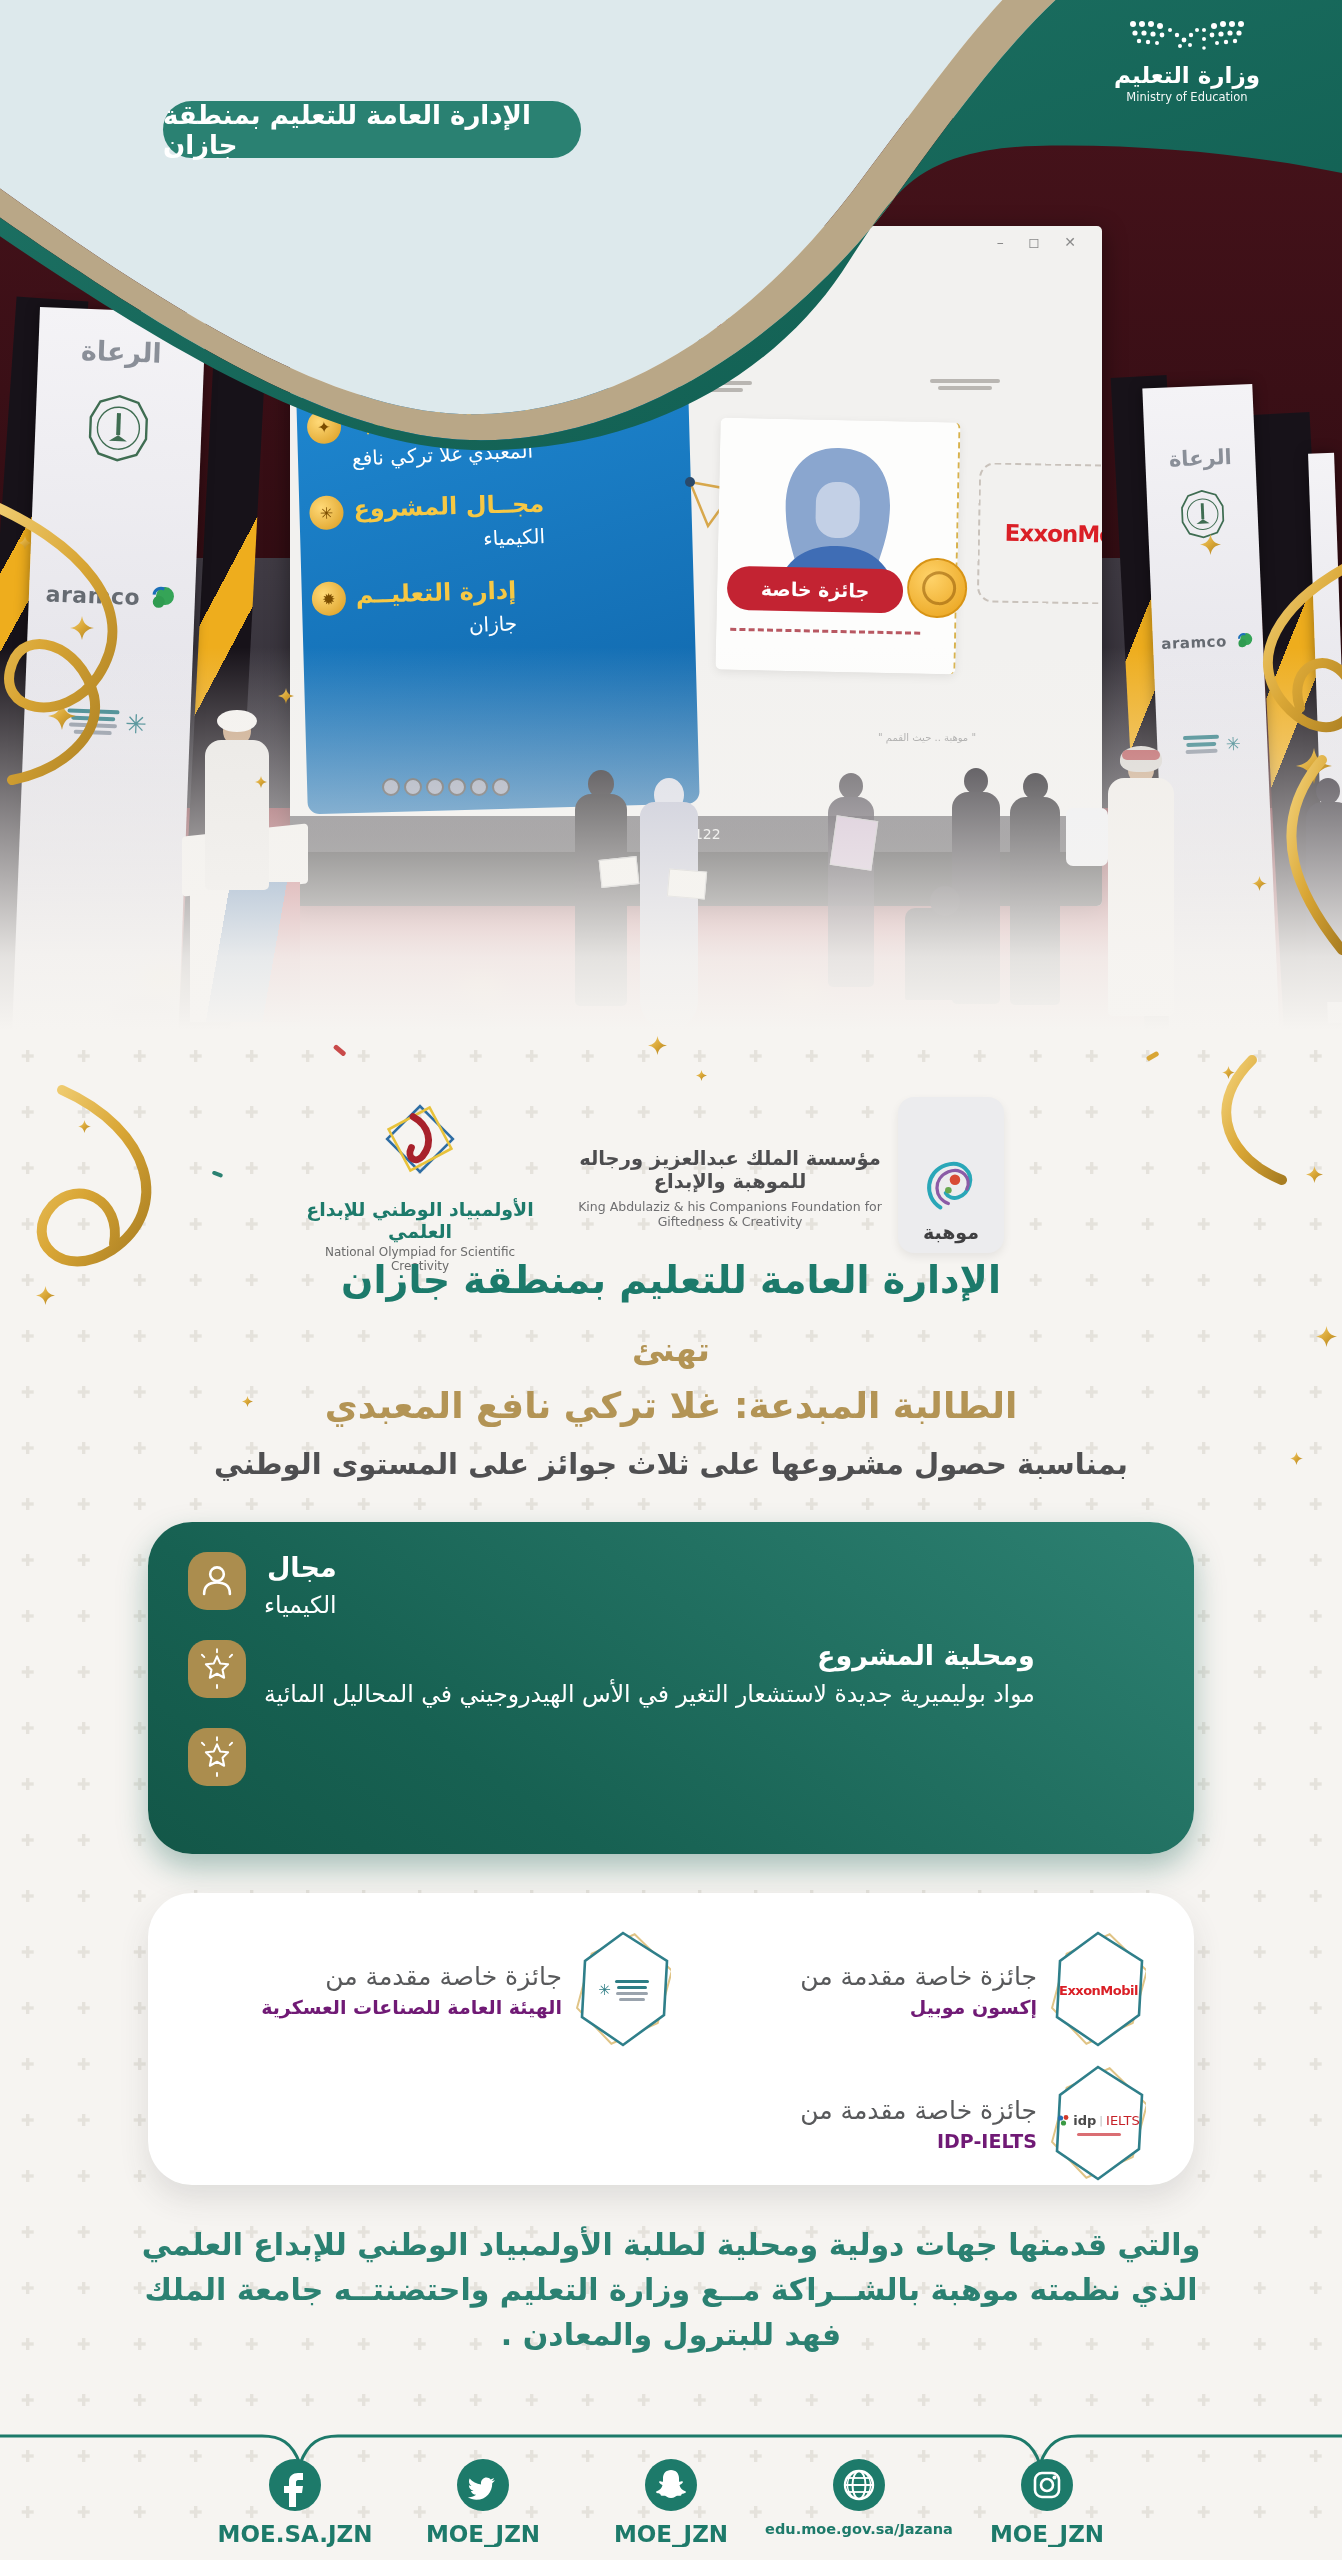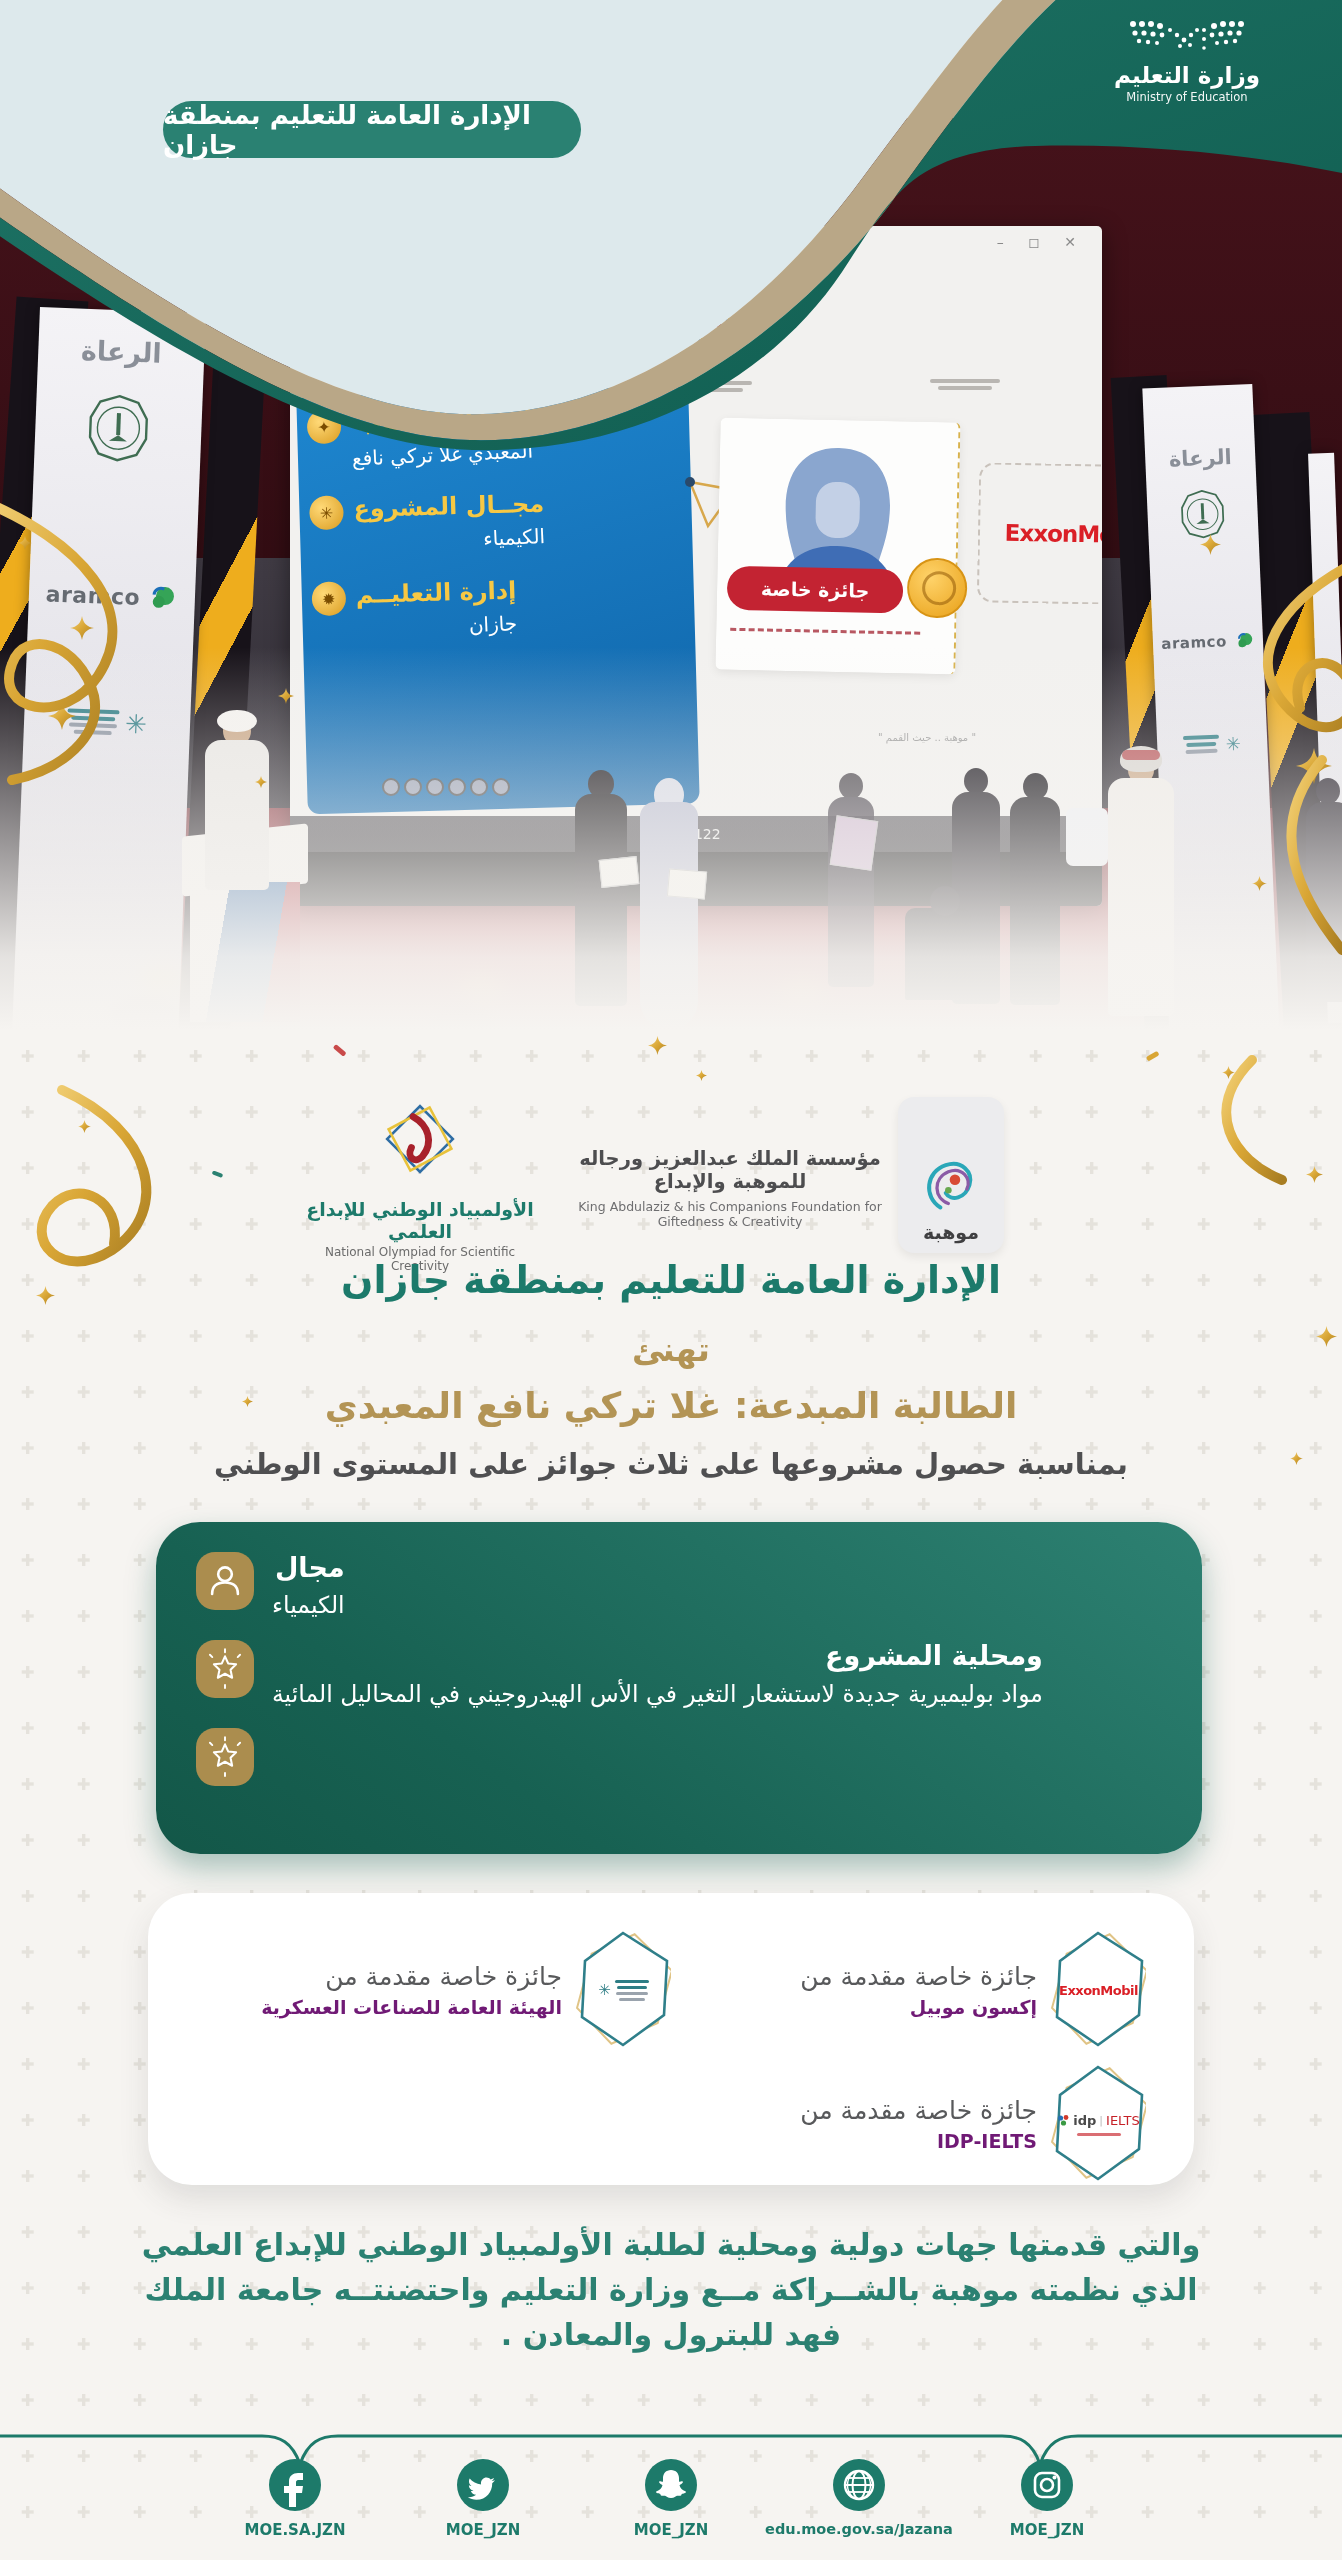--- a/index.html
+++ b/index.html
@@ -85,21 +85,21 @@
   .pt-found .a{color:#4d4d4f;font-weight:bold;font-size:19.5px;}
   .pt-found .e{color:#6e6e70;font-size:12.5px;margin-top:6px;}
   .pt-mwh{position:absolute;left:898px;top:12px;width:106px;height:156px;background:#ececee;border-radius:16px;
       box-shadow:0 4px 10px rgba(0,0,0,.07);display:flex;flex-direction:column;align-items:center;justify-content:flex-end;padding-bottom:10px;box-sizing:border-box;}
   .pt-mwh .a{color:#3f3f41;font-weight:bold;font-size:19px;text-align:right;}
   .congrats{position:absolute;left:0;width:1342px;text-align:center;z-index:5;}
   .c1{top:1258px;font-size:38px;font-weight:bold;color:#1c7a6b;}
   .c2{top:1330px;font-size:33px;font-weight:bold;color:#b39455;}
   .c3{top:1385px;font-size:36px;font-weight:bold;color:#b39455;}
   .c4{top:1447px;font-size:29px;font-weight:bold;color:#4f4f51;}
-  .gcard{position:absolute;left:156px;top:1522px;width:1046px;height:332px;border-radius:44px;
+  .gcard{position:absolute;left:148px;top:1522px;width:1046px;height:332px;border-radius:44px;
       background:linear-gradient(215deg,#2d8172,#176152 70%,#135748);box-shadow:0 14px 30px rgba(23,97,82,.35);z-index:5;
       padding:30px 58px 0 40px;box-sizing:border-box;}
   .grow{display:flex;flex-direction:row-reverse;gap:18px;margin-bottom:18px;direction:rtl;align-items:flex-start;}
   .g-ic{flex:0 0 58px;width:58px;height:58px;border-radius:19px;background:#ab8d4e;display:flex;align-items:center;justify-content:center;}
   .grow .glbl{color:#fff;font-weight:bold;font-size:27px;text-align:right;line-height:1.2;}
   .grow .gval{color:#fff;font-size:23.5px;text-align:right;margin-top:6px;line-height:1.35;}
   .wcard{position:absolute;left:148px;top:1893px;width:1046px;height:292px;border-radius:44px;background:#fff;
       box-shadow:0 14px 30px rgba(60,60,60,.12);z-index:5;padding:38px 48px;box-sizing:border-box;
       display:grid;grid-template-columns:1fr 1fr;direction:rtl;row-gap:16px;}
   .aw{display:flex;direction:rtl;gap:14px;align-items:center;}
@@ -107,21 +107,21 @@
   .aw .pre{color:#58595b;font-size:25px;}
   .aw .nm{color:#701a75;font-weight:bold;font-size:19px;margin-top:5px;}
   .hex-wrap{position:relative;width:95px;height:118px;flex:0 0 95px;}
   .hex-content{position:absolute;inset:0;display:flex;flex-direction:column;align-items:center;justify-content:center;gap:2px;}
   .closing{position:absolute;left:0;top:2222px;width:1342px;text-align:center;z-index:5;
       color:#2b8172;font-weight:bold;font-size:30px;line-height:1.5;}
   
   .footer{position:absolute;left:0;top:2430px;width:1342px;height:130px;z-index:5;}
   .soc-row{position:absolute;left:0;top:28px;width:1342px;display:flex;justify-content:center;gap:118px;}
   .soc{display:flex;flex-direction:column;align-items:center;gap:9px;width:140px;margin:0 -35px;}
-  .soc .h{color:#1d7a6a;font-weight:bold;font-size:15px;white-space:nowrap;}
+  .soc .h{color:#1d7a6a;font-weight:bold;font-size:23px;white-space:nowrap;}
   .soc .h.small{font-size:14.5px;}
   
   .deco{position:absolute;z-index:32;pointer-events:none;}
 </style>
 </head>
 <body>
 
 <div class="page">
 
   <div class="hero-photo">

